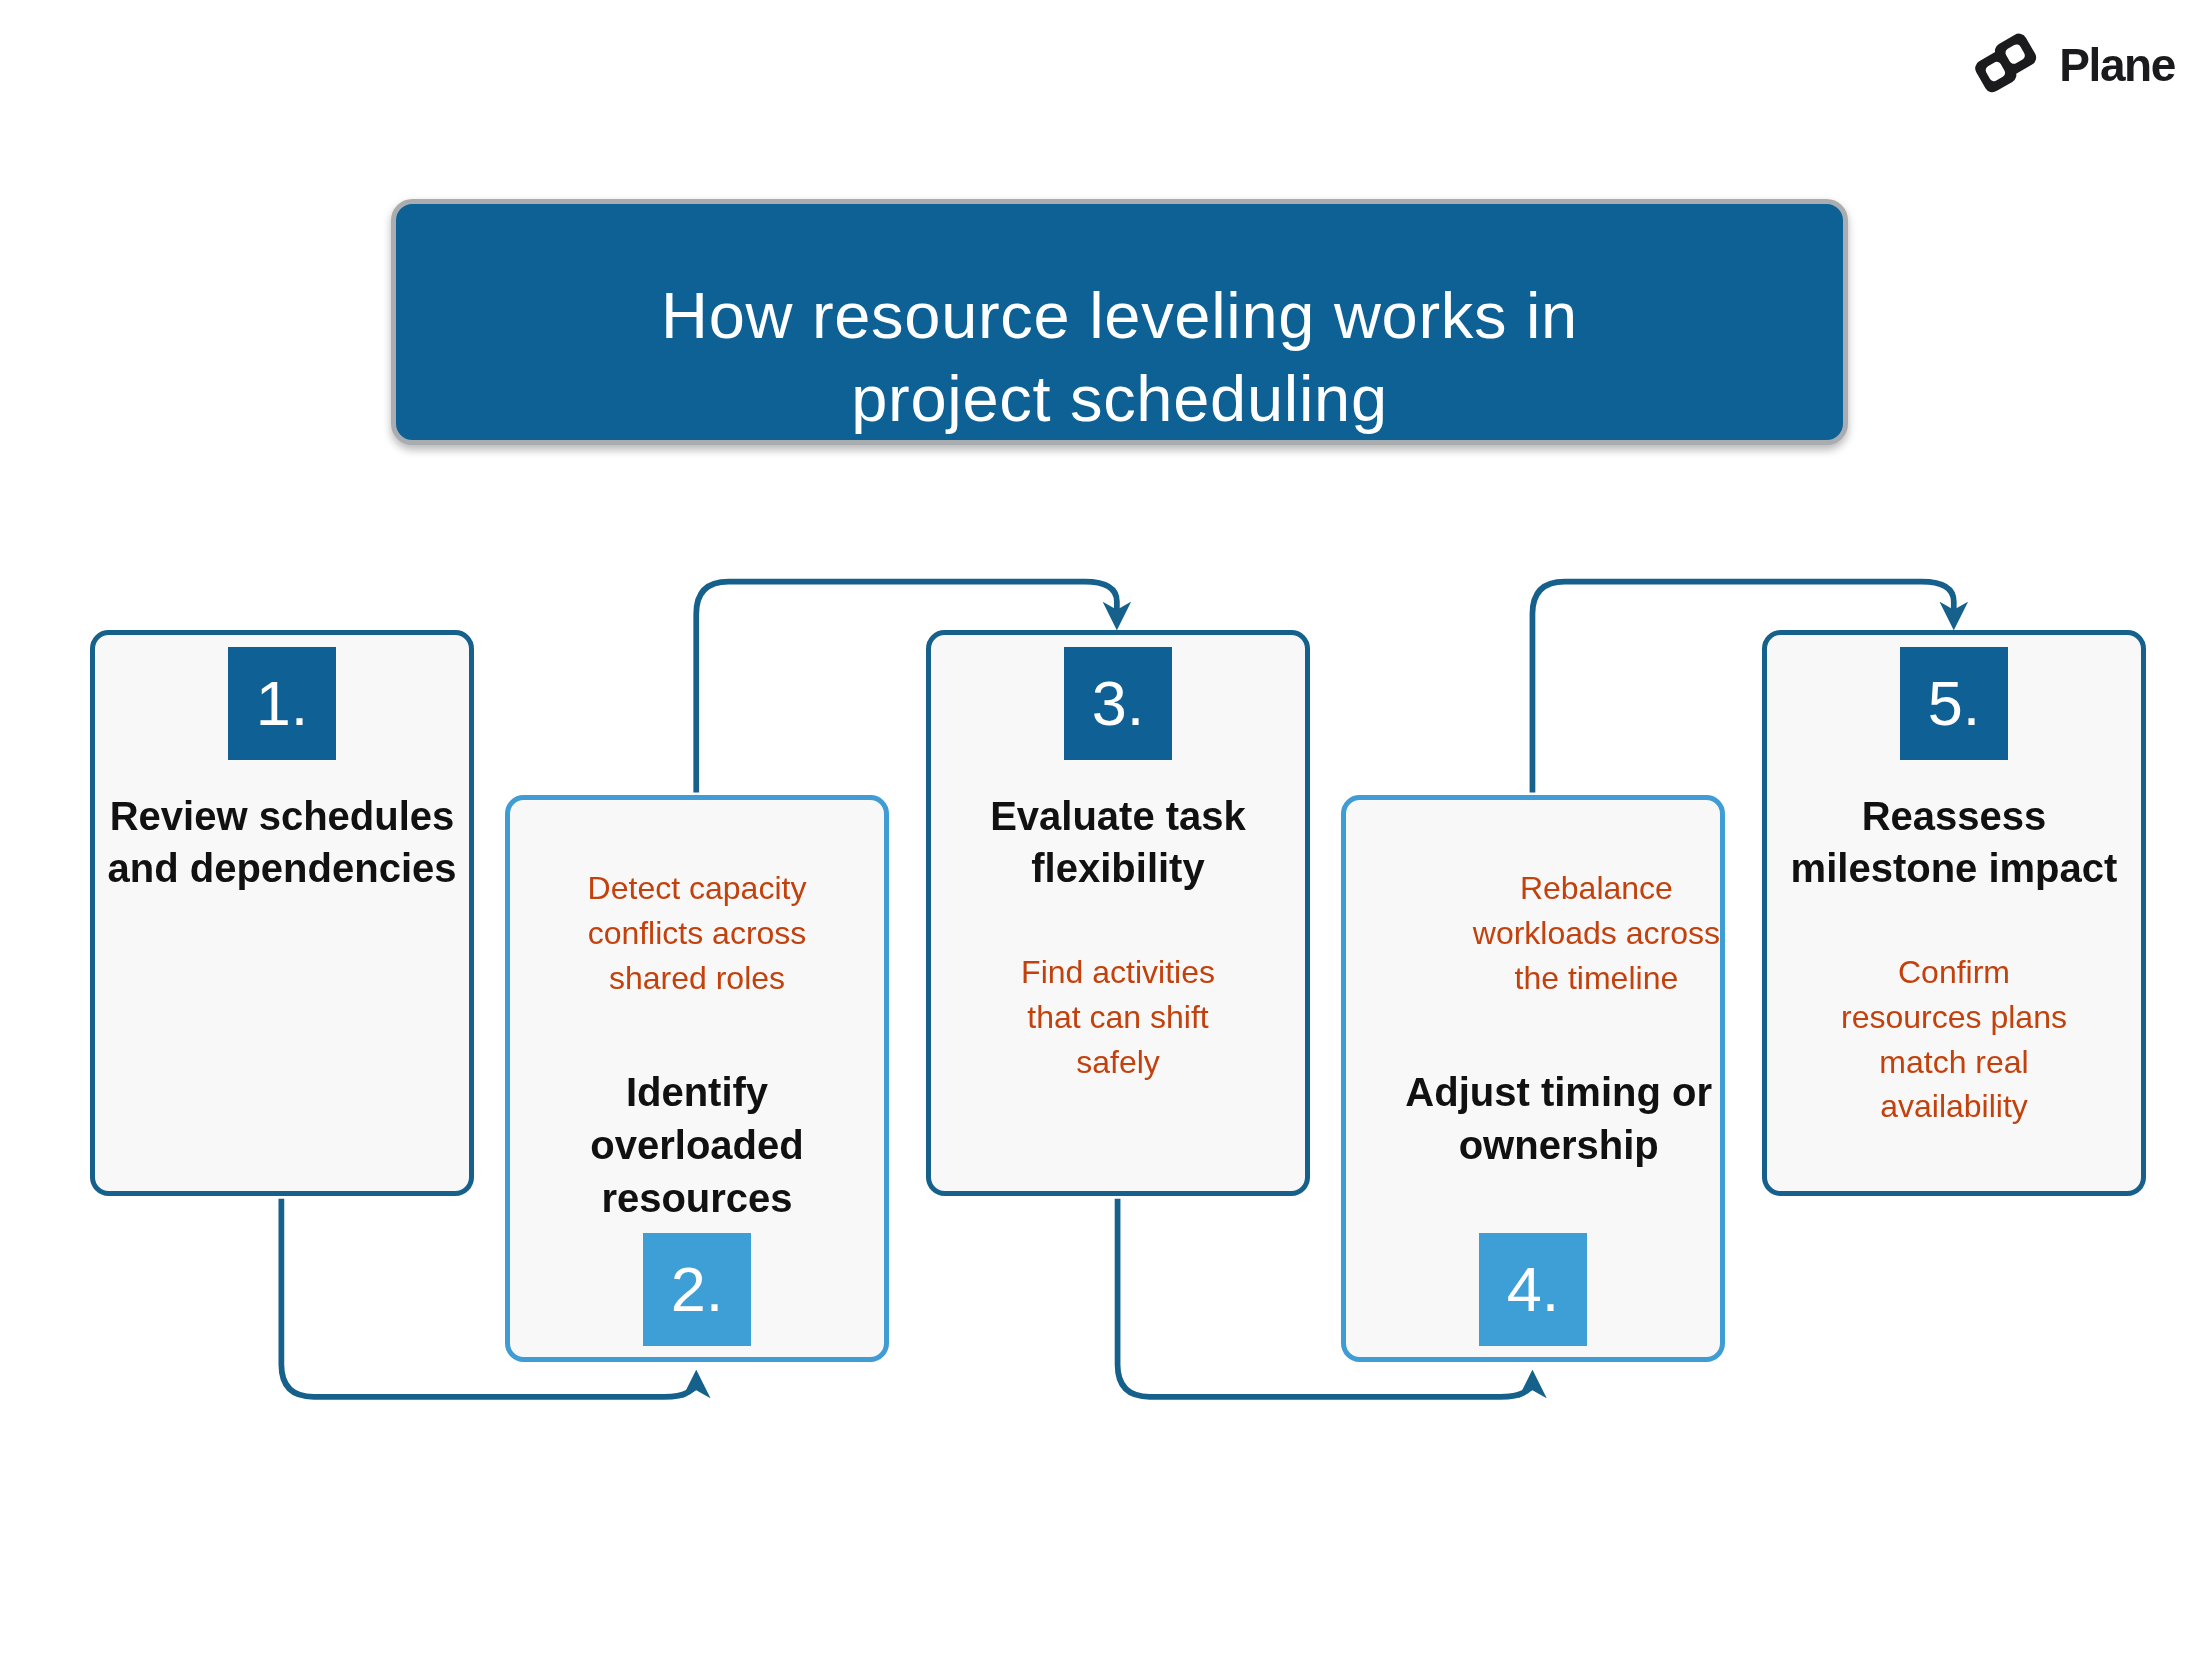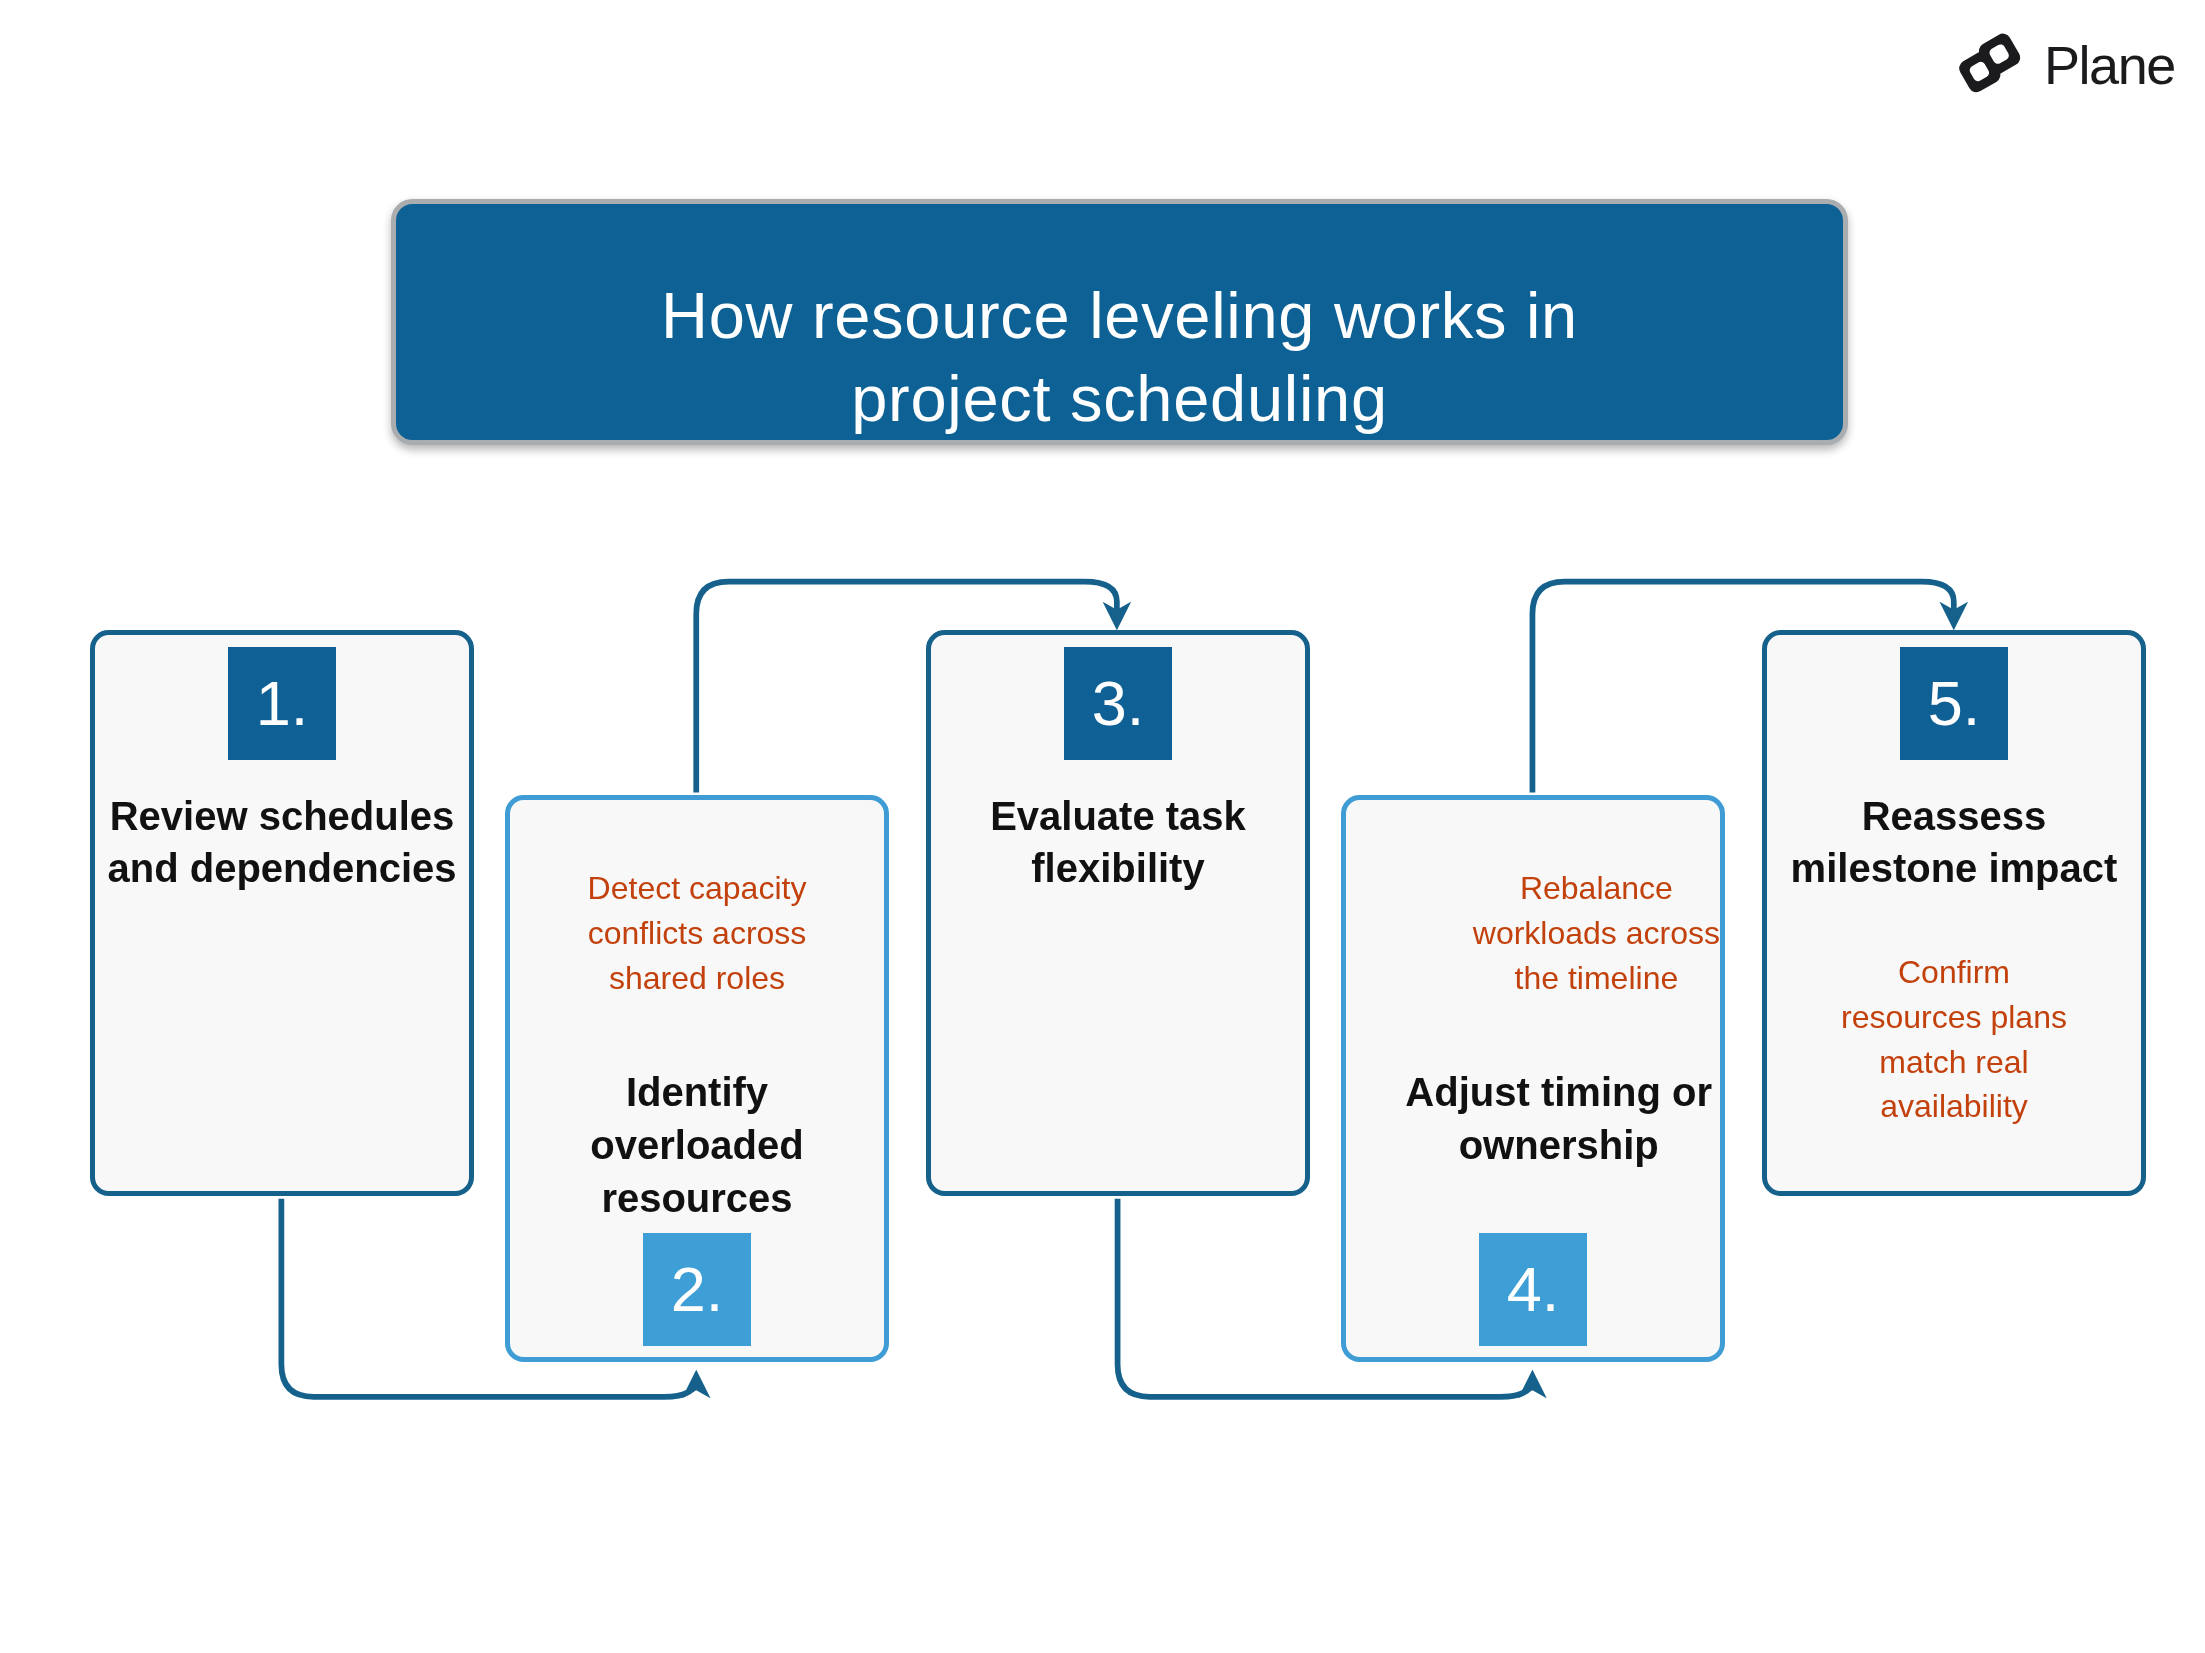--- a/index.html
+++ b/index.html
@@ -8,21 +8,21 @@
     background:#ffffff;
     font-family:"Liberation Sans",sans-serif;
     position:relative;overflow:hidden;
     -webkit-font-smoothing:antialiased;
   }
   .canvas{position:absolute;inset:0;}
 
   
   .logo{position:absolute;top:32px;right:30px;display:flex;align-items:center;gap:11.5px;}
   .logo svg{display:block;}
-  .logo-text{font-size:54px;font-weight:400;color:#1b1b1d;letter-spacing:-1.4px;}
+  .logo-text{font-size:46px;font-weight:700;color:#1b1b1d;letter-spacing:-1.4px;}
 
   
   .title-box{
     position:absolute;left:391px;top:199px;width:1457px;height:246px;
     background:#0d6195;
     border:5px solid #a9adb0;
     border-radius:21.5px;
     box-shadow:0 4.3px 8.6px rgba(0,0,0,.28);
     display:flex;align-items:flex-end;justify-content:center;
     box-sizing:border-box;
@@ -122,20 +122,23 @@
       <span>2.</span>
     </div>
   </section>
 
   <section class="card dark" id="card3">
     <div class="numbox dark">
       <span>3.</span>
     </div>
     <h2>Evaluate task
 flexibility</h2>
+    <p>Find activities
+that can shift
+safely</p>
   </section>
 
   <section class="card light" id="card4">
     <p>Rebalance
 workloads across
 the timeline</p>
     <h2>Adjust timing or
 ownership</h2>
     <div class="numbox light">
       <span>4.</span>

